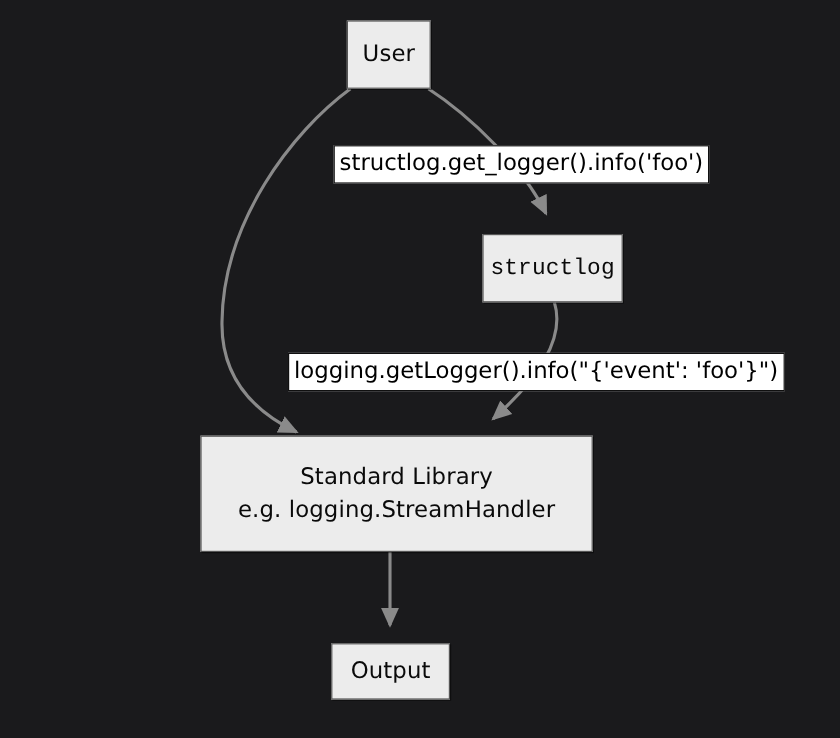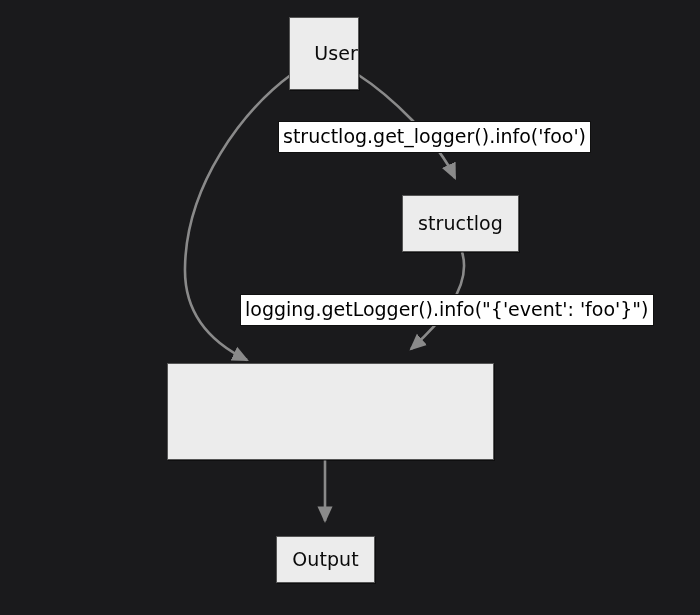--- a/index.html
+++ b/index.html
@@ -40,24 +40,24 @@
     font-size: 19px;
     line-height: 1.45;
     letter-spacing: 0.1px;
     box-shadow: 1px 1px 0 rgba(0,0,0,0.45);
     z-index: 3;
   }
   .node-line {
     white-space: nowrap;
   }
   #node-user {
-    left: 289px;  top: 17px;  width: 70px;  height: 73px; align-items: flex-end;
+    left: 289px;  top: 17px;  width: 70px;  height: 57px;
   }
   #node-structlog {
-    left: 402px; top: 195px; width: 117px; height: 57px;
+    left: 402px; top: 195px; width: 117px; height: 57px; font-family: Liberation Mono, monospace;
   }
   #node-stdlib {
     left: 167px; top: 363px; width: 327px; height: 97px;
   }
   #node-output {
     left: 276px; top: 536px; width: 99px; height: 47px;
   }
   .edge-label {
     position: absolute;
     box-sizing: border-box;
@@ -103,20 +103,22 @@
 
   <div class="node" id="node-user">
     <span class="node-line">User</span>
   </div>
 
   <div class="node" id="node-structlog">
     <span class="node-line">structlog</span>
   </div>
 
   <div class="node" id="node-stdlib">
+    <span class="node-line">Standard Library</span>
+    <span class="node-line">e.g. logging.StreamHandler</span>
   </div>
 
   <div class="node" id="node-output">
     <span class="node-line">Output</span>
   </div>
 
   <div class="edge-label" id="label-user-structlog">structlog.get_logger().info('foo')</div>
 
 
   <div class="edge-label" id="label-structlog-stdlib">logging.getLogger().info("{'event': 'foo'}")</div>

